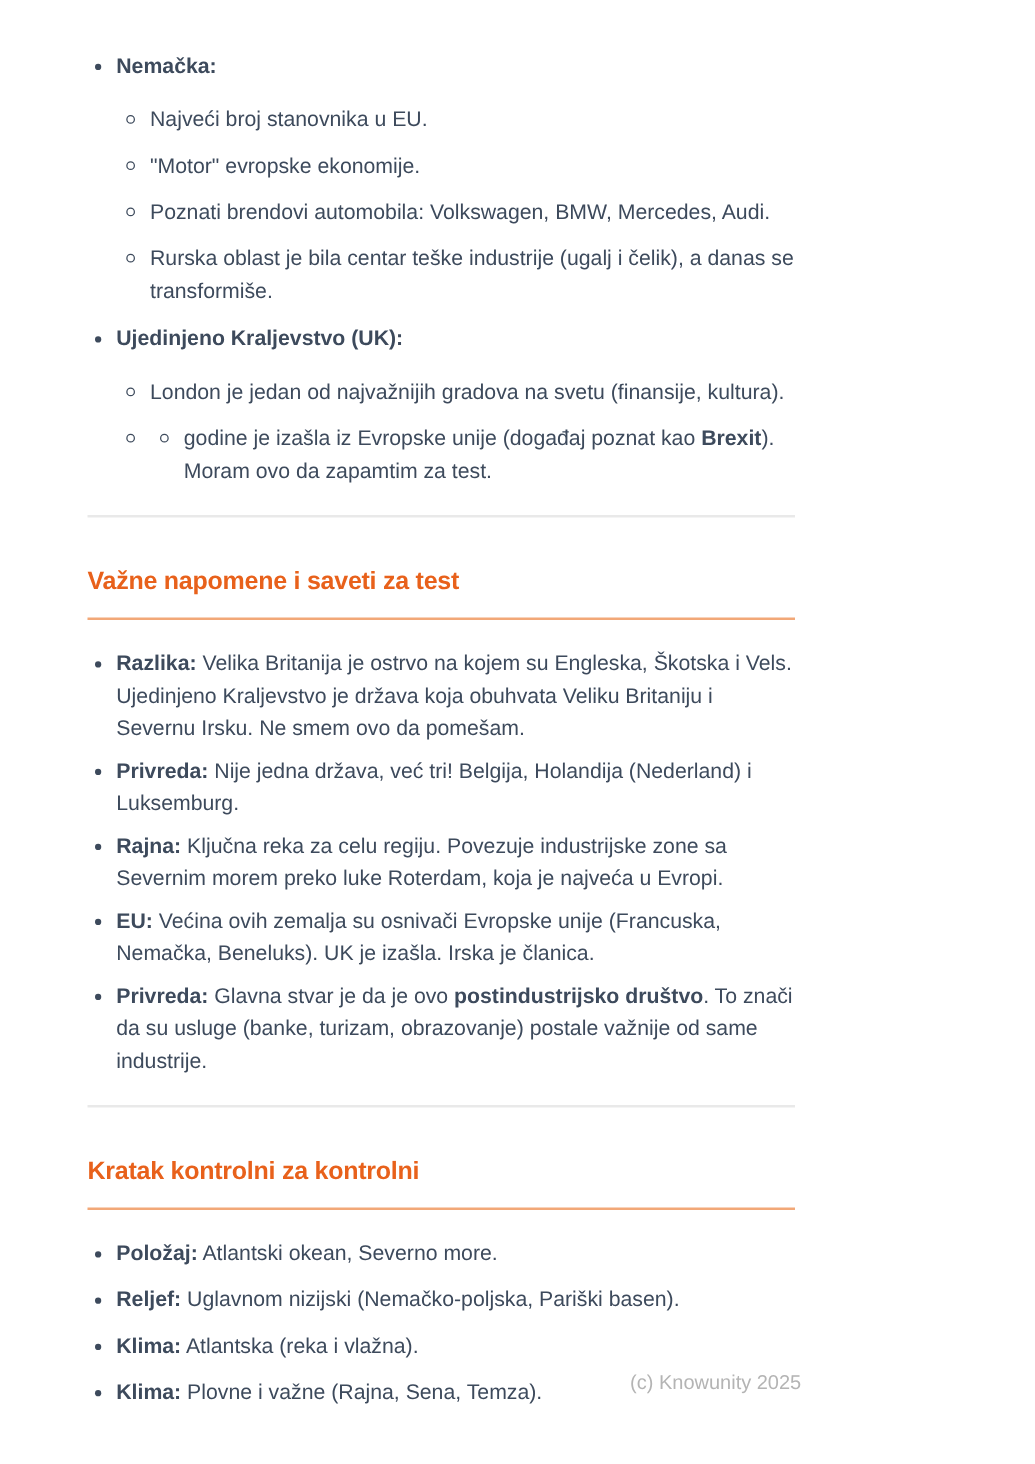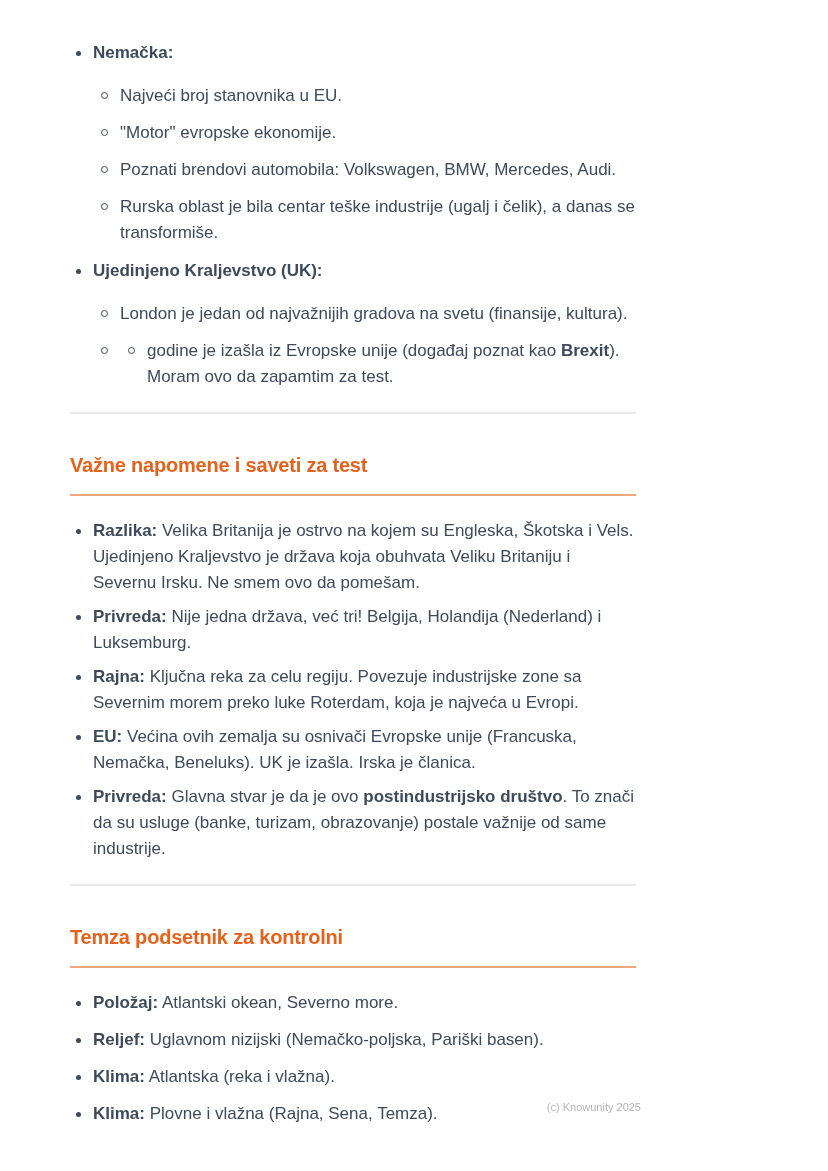--- a/index.html
+++ b/index.html
@@ -118,21 +118,21 @@
     position: absolute;
     left: 748px; top: 37px;
     width: 3px; height: 1093px;
     background: var(--stripe-line);
     z-index: 3;
   }
   .watermark {
     position: absolute;
     top: 1100px;
     right: 51px;
-    font-size: 11px;
+    font-size: 16px;
     line-height: 14px;
     color: var(--watermark);
     z-index: 2;
     white-space: nowrap;
   }
 </style>
 </head>
 <body>
 
 <div class="page">
@@ -171,27 +171,27 @@
     <ul class="after-heading">
         <li class="flat"><span class="seg-b">Razlika:</span><span> Velika Britanija je ostrvo na kojem su Engleska, Škotska i Vels. Ujedinjeno Kraljevstvo je država koja obuhvata Veliku Britaniju i Severnu Irsku. Ne smem ovo da pomešam.</span></li>
         <li class="flat"><span class="seg-b">Privreda:</span><span> Nije jedna država, već tri! Belgija, Holandija (Nederland) i Luksemburg.</span></li>
         <li class="flat"><span class="seg-b">Rajna:</span><span> Ključna reka za celu regiju. Povezuje industrijske zone sa Severnim morem preko luke Roterdam, koja je najveća u Evropi.</span></li>
         <li class="flat"><span class="seg-b">EU:</span><span> Većina ovih zemalja su osnivači Evropske unije (Francuska, Nemačka, Beneluks). UK je izašla. Irska je članica.</span></li>
         <li class="flat"><span class="seg-b">Privreda:</span><span> Glavna stvar je da je ovo </span><span class="seg-b">postindustrijsko društvo</span><span>. To znači da su usluge (banke, turizam, obrazovanje) postale važnije od same industrije.</span></li>
       </ul>
 
     <hr class="divider">
 
-    <h2 class="section-heading">Temza podsetnik za kontrolni</h2>
+    <h2 class="section-heading">Kratak kontrolni za kontrolni</h2>
     <hr class="heading-underline">
 
     <ul class="after-heading wide">
         <li class="flat"><span class="seg-b">Položaj:</span><span> Atlantski okean, Severno more.</span></li>
         <li class="flat"><span class="seg-b">Reljef:</span><span> Uglavnom nizijski (Nemačko-poljska, Pariški basen).</span></li>
         <li class="flat"><span class="seg-b">Klima:</span><span> Atlantska (reka i vlažna).</span></li>
-        <li class="flat"><span class="seg-b">Klima:</span><span> Plovne i vlažna (Rajna, Sena, Temza).</span></li>
+        <li class="flat"><span class="seg-b">Klima:</span><span> Plovne i važne (Rajna, Sena, Temza).</span></li>
       </ul>
 
   </div>
 
   <div class="watermark">(c) Knowunity 2025</div>
 
 </div>
 
 </body></html>

